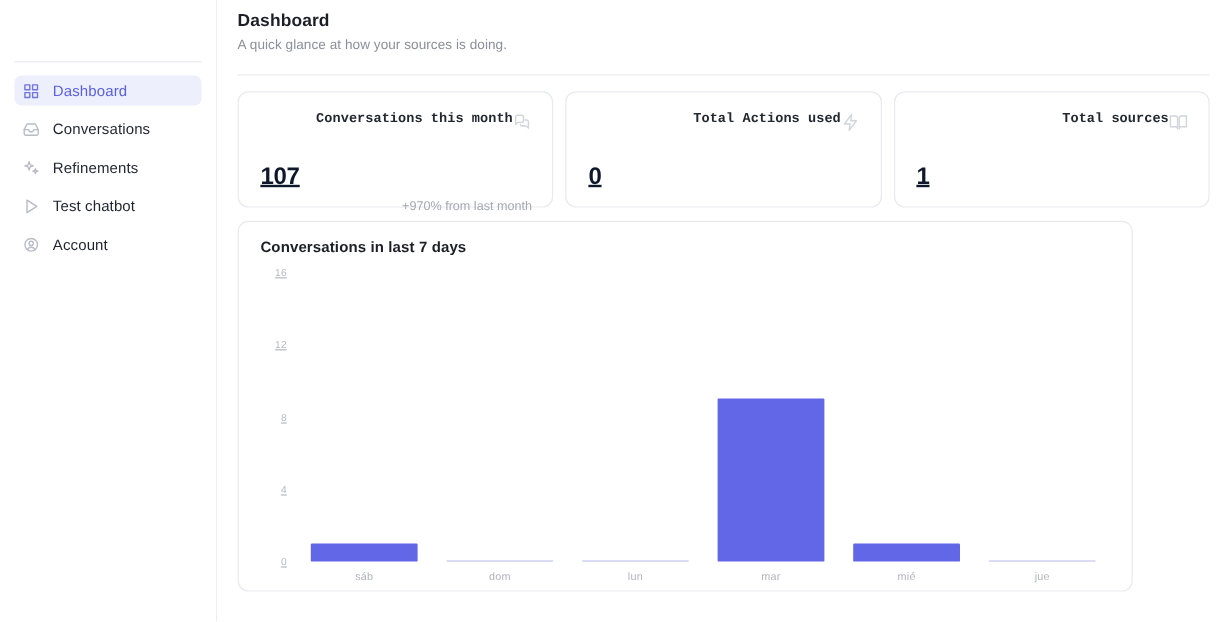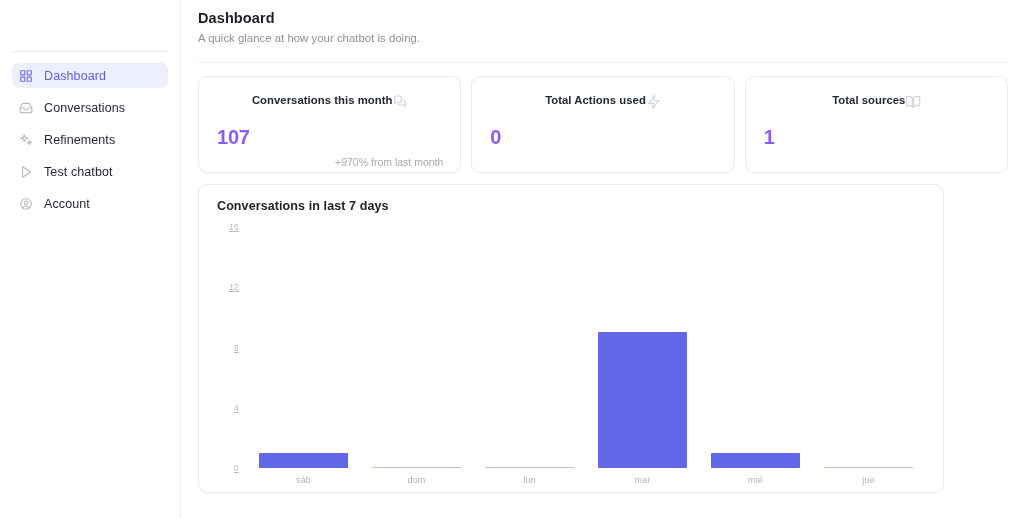--- a/index.html
+++ b/index.html
@@ -76,30 +76,30 @@
   .card {
     flex: 1 1 0;
     height: 97px;
     background: #fff;
     border: 1px solid #e9eaee;
     border-radius: 9px;
     padding: 17px 17px 0 18px;
     position: relative;
   }
   .card-head {
-    display: flex; align-items: flex-start; justify-content: center;
+    display: flex; align-items: flex-start; justify-content: flex-end; font-family: Liberation Mono, monospace;
   }
   .card-label {
     font-size: 11.3px; font-weight: 600; color: #222830; letter-spacing: .05px;
   }
   .card-icon { width: 16px; height: 16px; flex: 0 0 16px; }
   .card-icon svg { display: block; width: 16px; height: 16px; stroke: #d2d5dc; }
   .card-value {
-    margin-top: 16px;
-    font-size: 20px; font-weight: 700; color: #8b5cf6; letter-spacing: -.2px;
+    margin-top: 26px;
+    font-size: 20px; font-weight: 700; color: #0f172a; letter-spacing: -.2px; text-decoration: underline;
   }
   .card-delta {
     margin-top: 7px;
     font-size: 10.5px; color: #a4a9b3; text-align: right;
   }
 
   
   .chart-card {
     position: absolute; left: 17px; top: 184px;
     width: 746px; height: 309px;
@@ -208,21 +208,21 @@
         <span class="nav-label">Account</span>
       </div>
 
     </nav>
   </aside>
 
   <main class="main">
 
     <div class="page-head">
       <div class="page-title">Dashboard</div>
-      <div class="page-sub">A quick glance at how your chatbot is doing.</div>
+      <div class="page-sub">A quick glance at how your sources is doing.</div>
     </div>
     <div class="head-rule"></div>
 
     <section class="cards">
 
       <div class="card">
         <div class="card-head">
           <div class="card-label">Conversations this month</div>
           <span class="card-icon">
             <svg viewBox="0 0 24 24" fill="none" stroke-width="1.8" stroke-linecap="round" stroke-linejoin="round">

